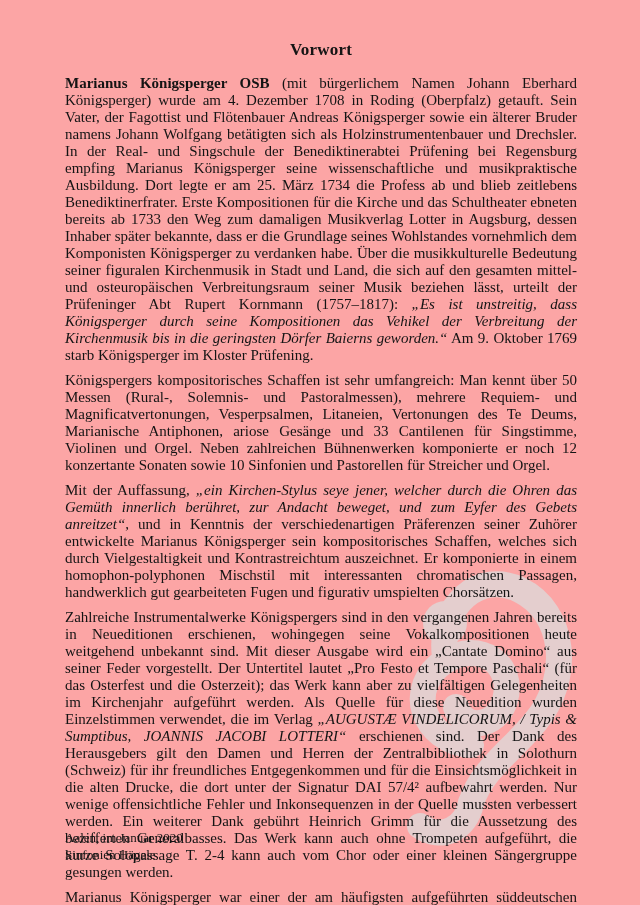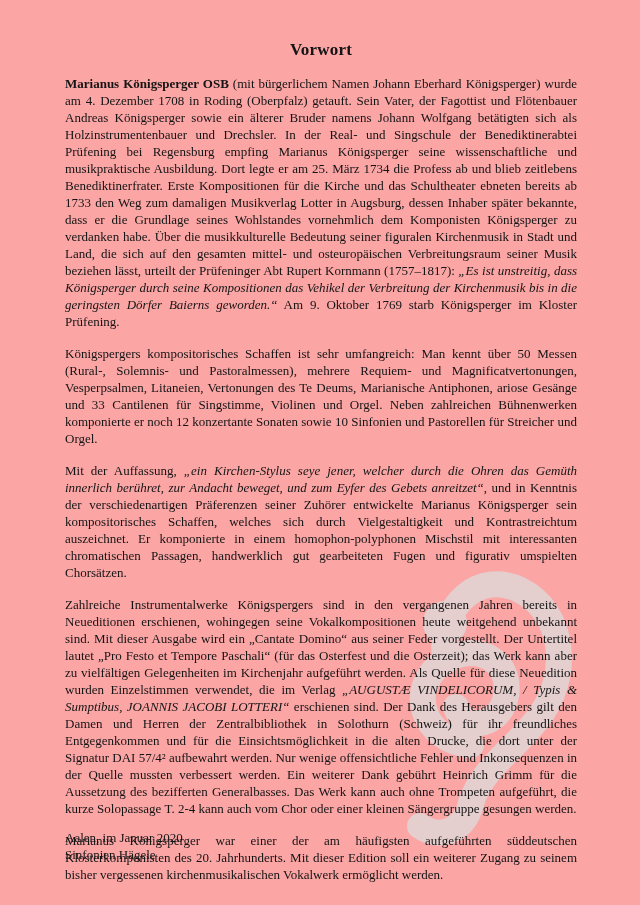--- a/index.html
+++ b/index.html
@@ -33,24 +33,24 @@
     z-index: 1;
   }
   .doc-title {
     text-align: center;
     font-size: 17px;
     font-weight: bold;
     margin: 0 0 15px 0;
     letter-spacing: 0.2px;
   }
   .para {
-    font-size: 13px;
+    font-size: 15px;
     line-height: 17px;
     text-align: justify;
-    margin: 15px 0 6px 0;
+    margin: 8px 0 6px 0;
   }
   .seg-normal { font-style: normal; font-weight: normal; }
   .seg-bold   { font-weight: bold; }
   .seg-italic { font-style: italic; }
   .doc-footer {
     position: absolute;
     left: 65px;
     right: 63px;
     bottom: 42px;
     display: flex;

